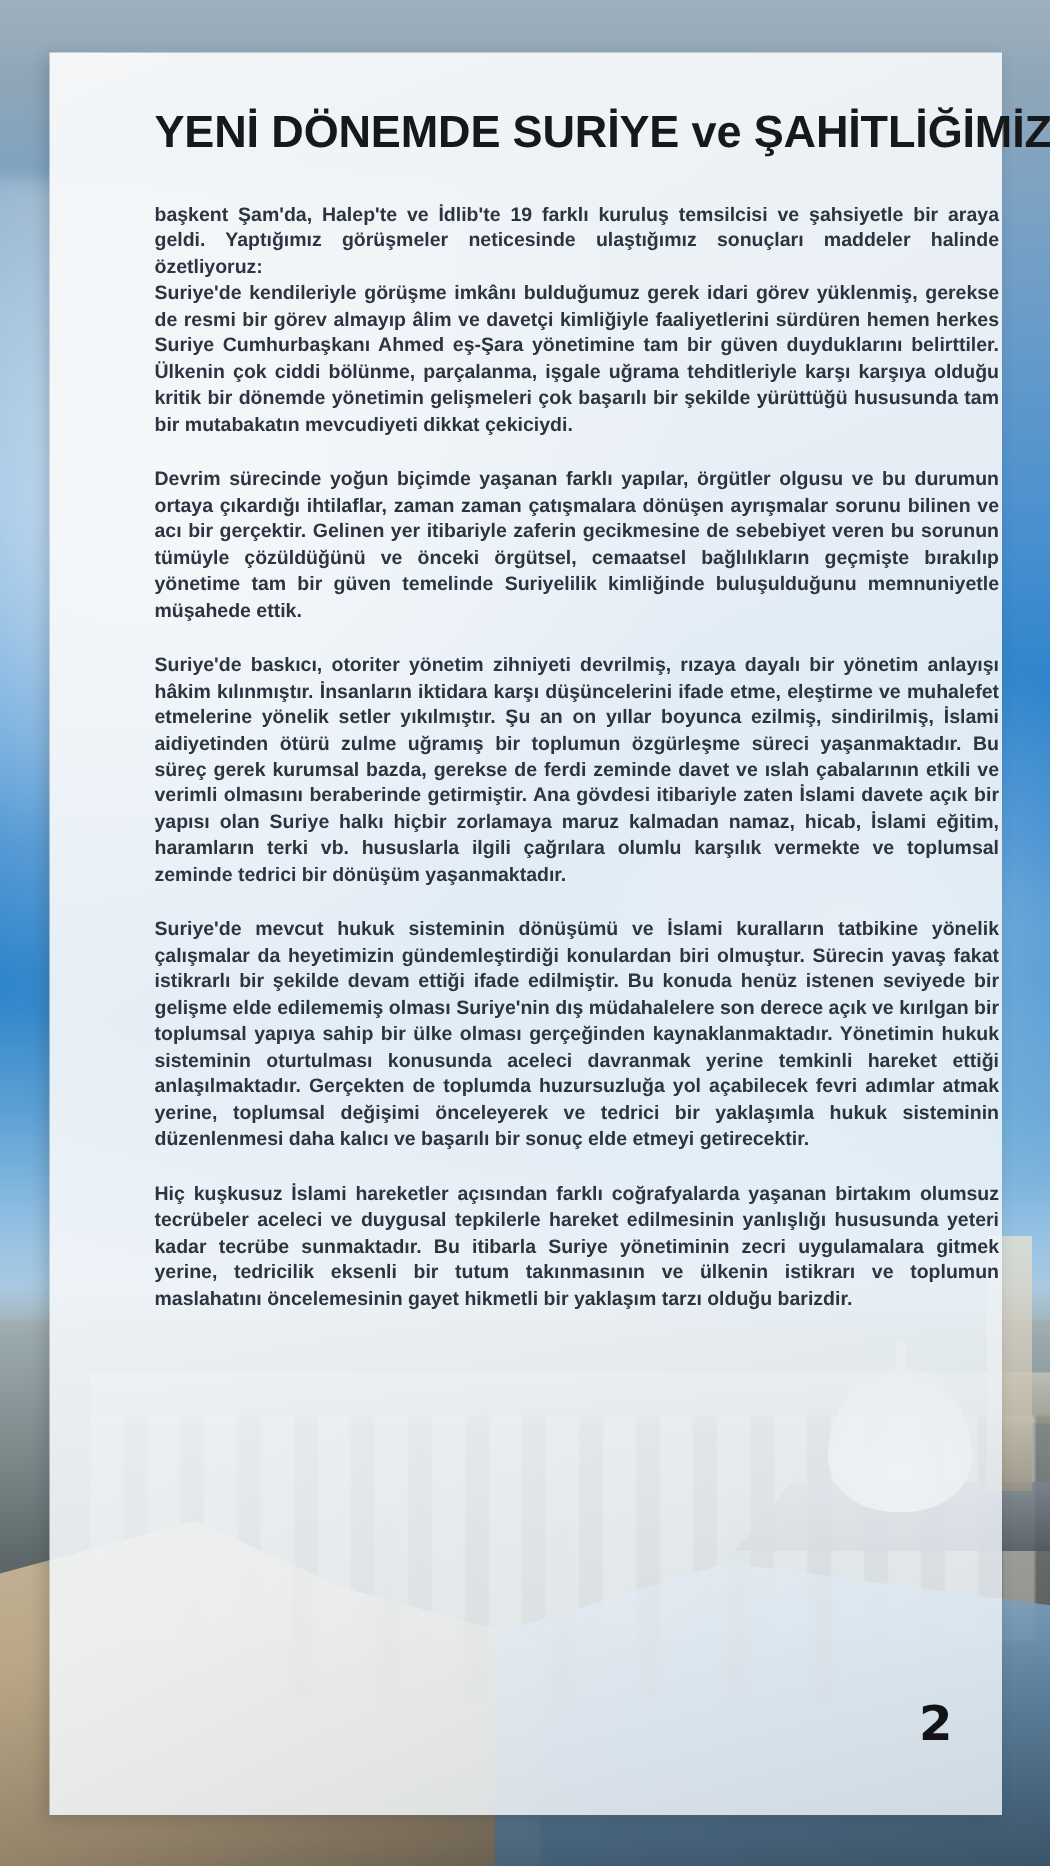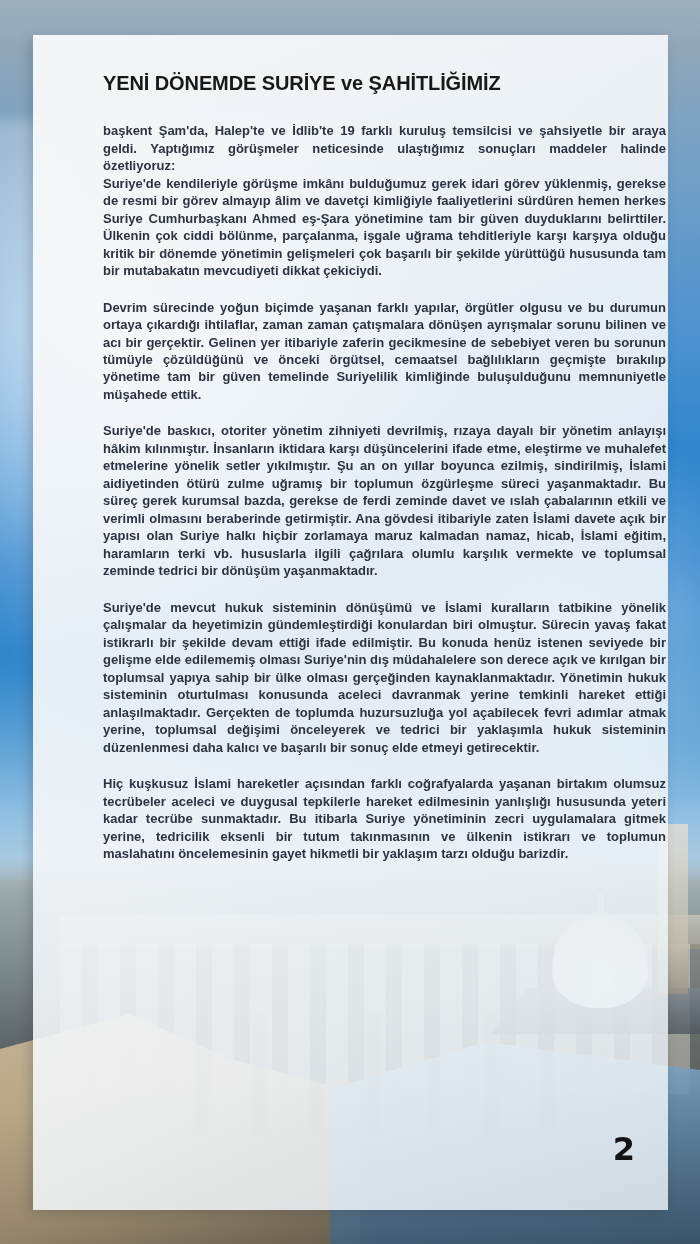--- a/index.html
+++ b/index.html
@@ -137,21 +137,21 @@
 
   
   .content {
     position:absolute;
     left:70px; top:0; width:563px; height:1175px;
     padding-top:0;
   }
 
   .doc-title {
     margin-top:37px;
-    font-size:20px;
+    font-size:30px;
     font-weight:bold;
     letter-spacing:-.1px;
     color:#17181a;
     line-height:1.16;
     white-space:nowrap;
   }
 
   .body-copy {
     margin-top:27px;
   }

